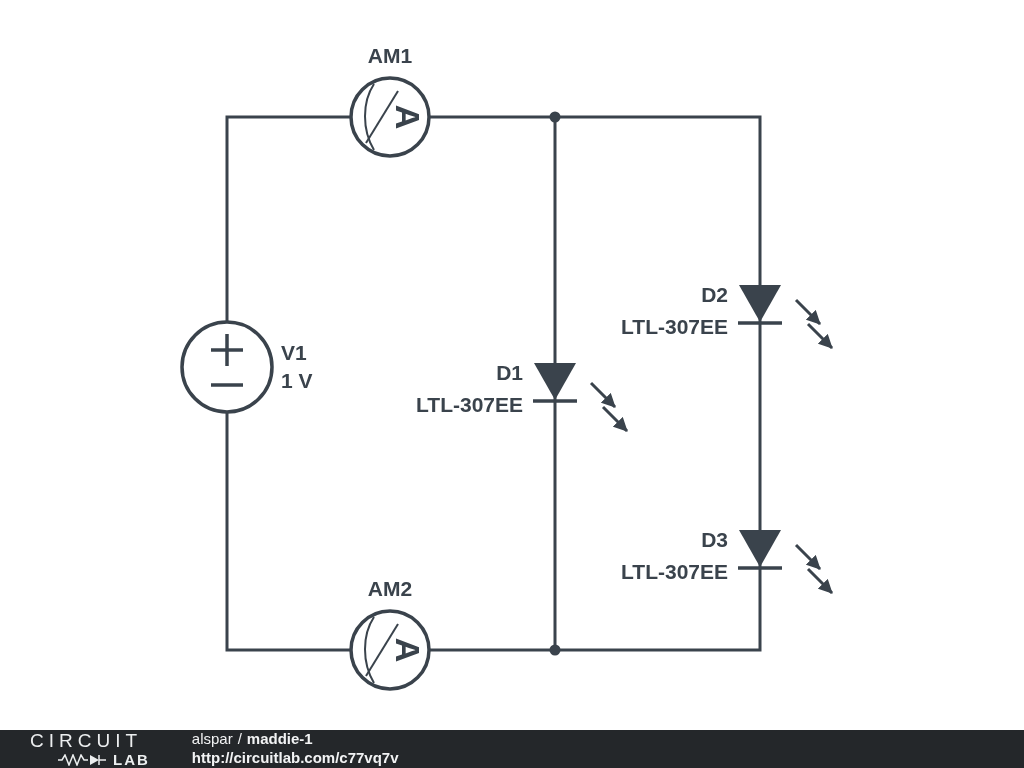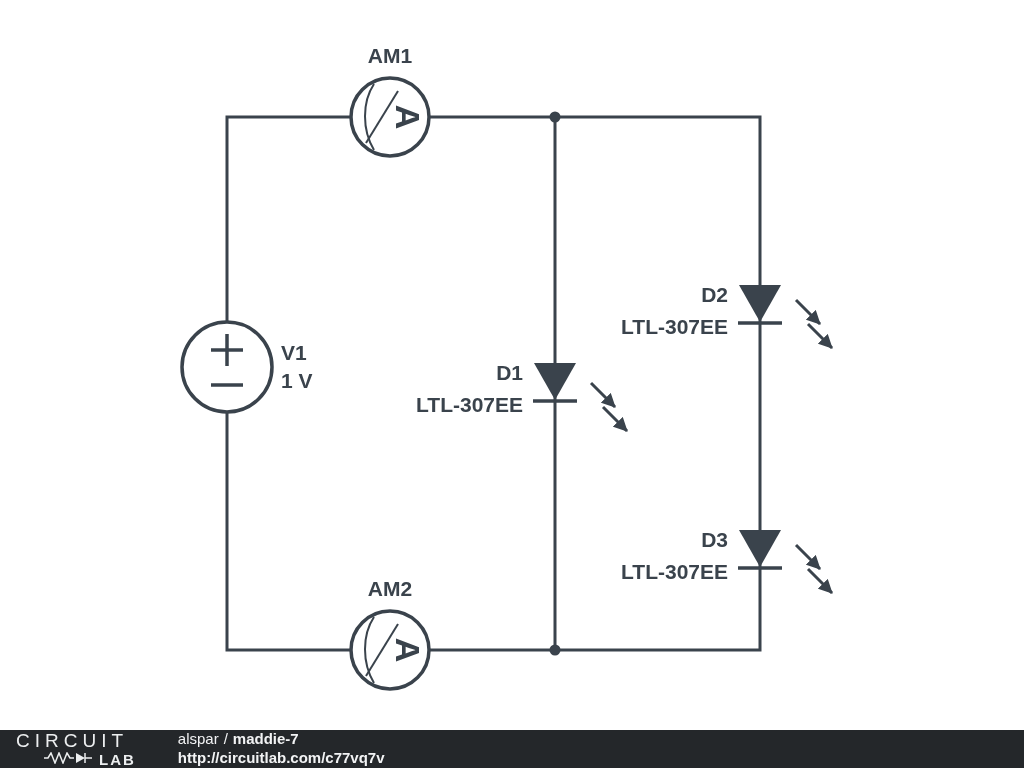--- a/index.html
+++ b/index.html
@@ -48,32 +48,33 @@
     width: 1024px;
     height: 38px;
     background: #24272a;
     color: #f2f3f4;
     display: flex;
     align-items: center;
   }
   .logo {
     display: flex;
     flex-direction: column;
-    margin-left: 16px;
+    margin-left: 30px;
     line-height: 1;
     user-select: none;
   }
   .logo-top {
     font-size: 19px;
     letter-spacing: 5px;
     color: #eceeef;
     font-weight: 500;
   }
   .logo-bottom {
     display: flex;
+    align-items: center;
     gap: 3px;
     margin-top: 2px;
     padding-left: 28px;
   }
   .logo-lab {
     font-size: 15px;
     font-weight: bold;
     letter-spacing: 2px;
     color: #eceeef;
   }
@@ -170,21 +171,21 @@
           <polyline points="0,6 4,6 7,1 11,11 15,1 19,11 23,1 26,6 30,6" fill="none" stroke="#eceeef" stroke-width="1.5"></polyline>
           <polygon points="32,1 32,11 41,6" fill="#eceeef"></polygon>
           <line x1="41" y1="1" x2="41" y2="11" stroke="#eceeef" stroke-width="1.5"></line>
           <line x1="41" y1="6" x2="48" y2="6" stroke="#eceeef" stroke-width="1.5"></line>
         </svg>
         <span class="logo-lab">LAB</span>
       </span>
     </div>
     <div class="meta">
       <div class="meta-line1">
-        <span class="author">alspar</span><span class="sep">/</span><span class="project">maddie-7</span>
+        <span class="author">alspar</span><span class="sep">/</span><span class="project">maddie-1</span>
       </div>
       <div class="meta-line2">
         <span class="url">http://circuitlab.com/c77vq7v</span>
       </div>
     </div>
   </div>
 
 </div>
 
 </body></html>

